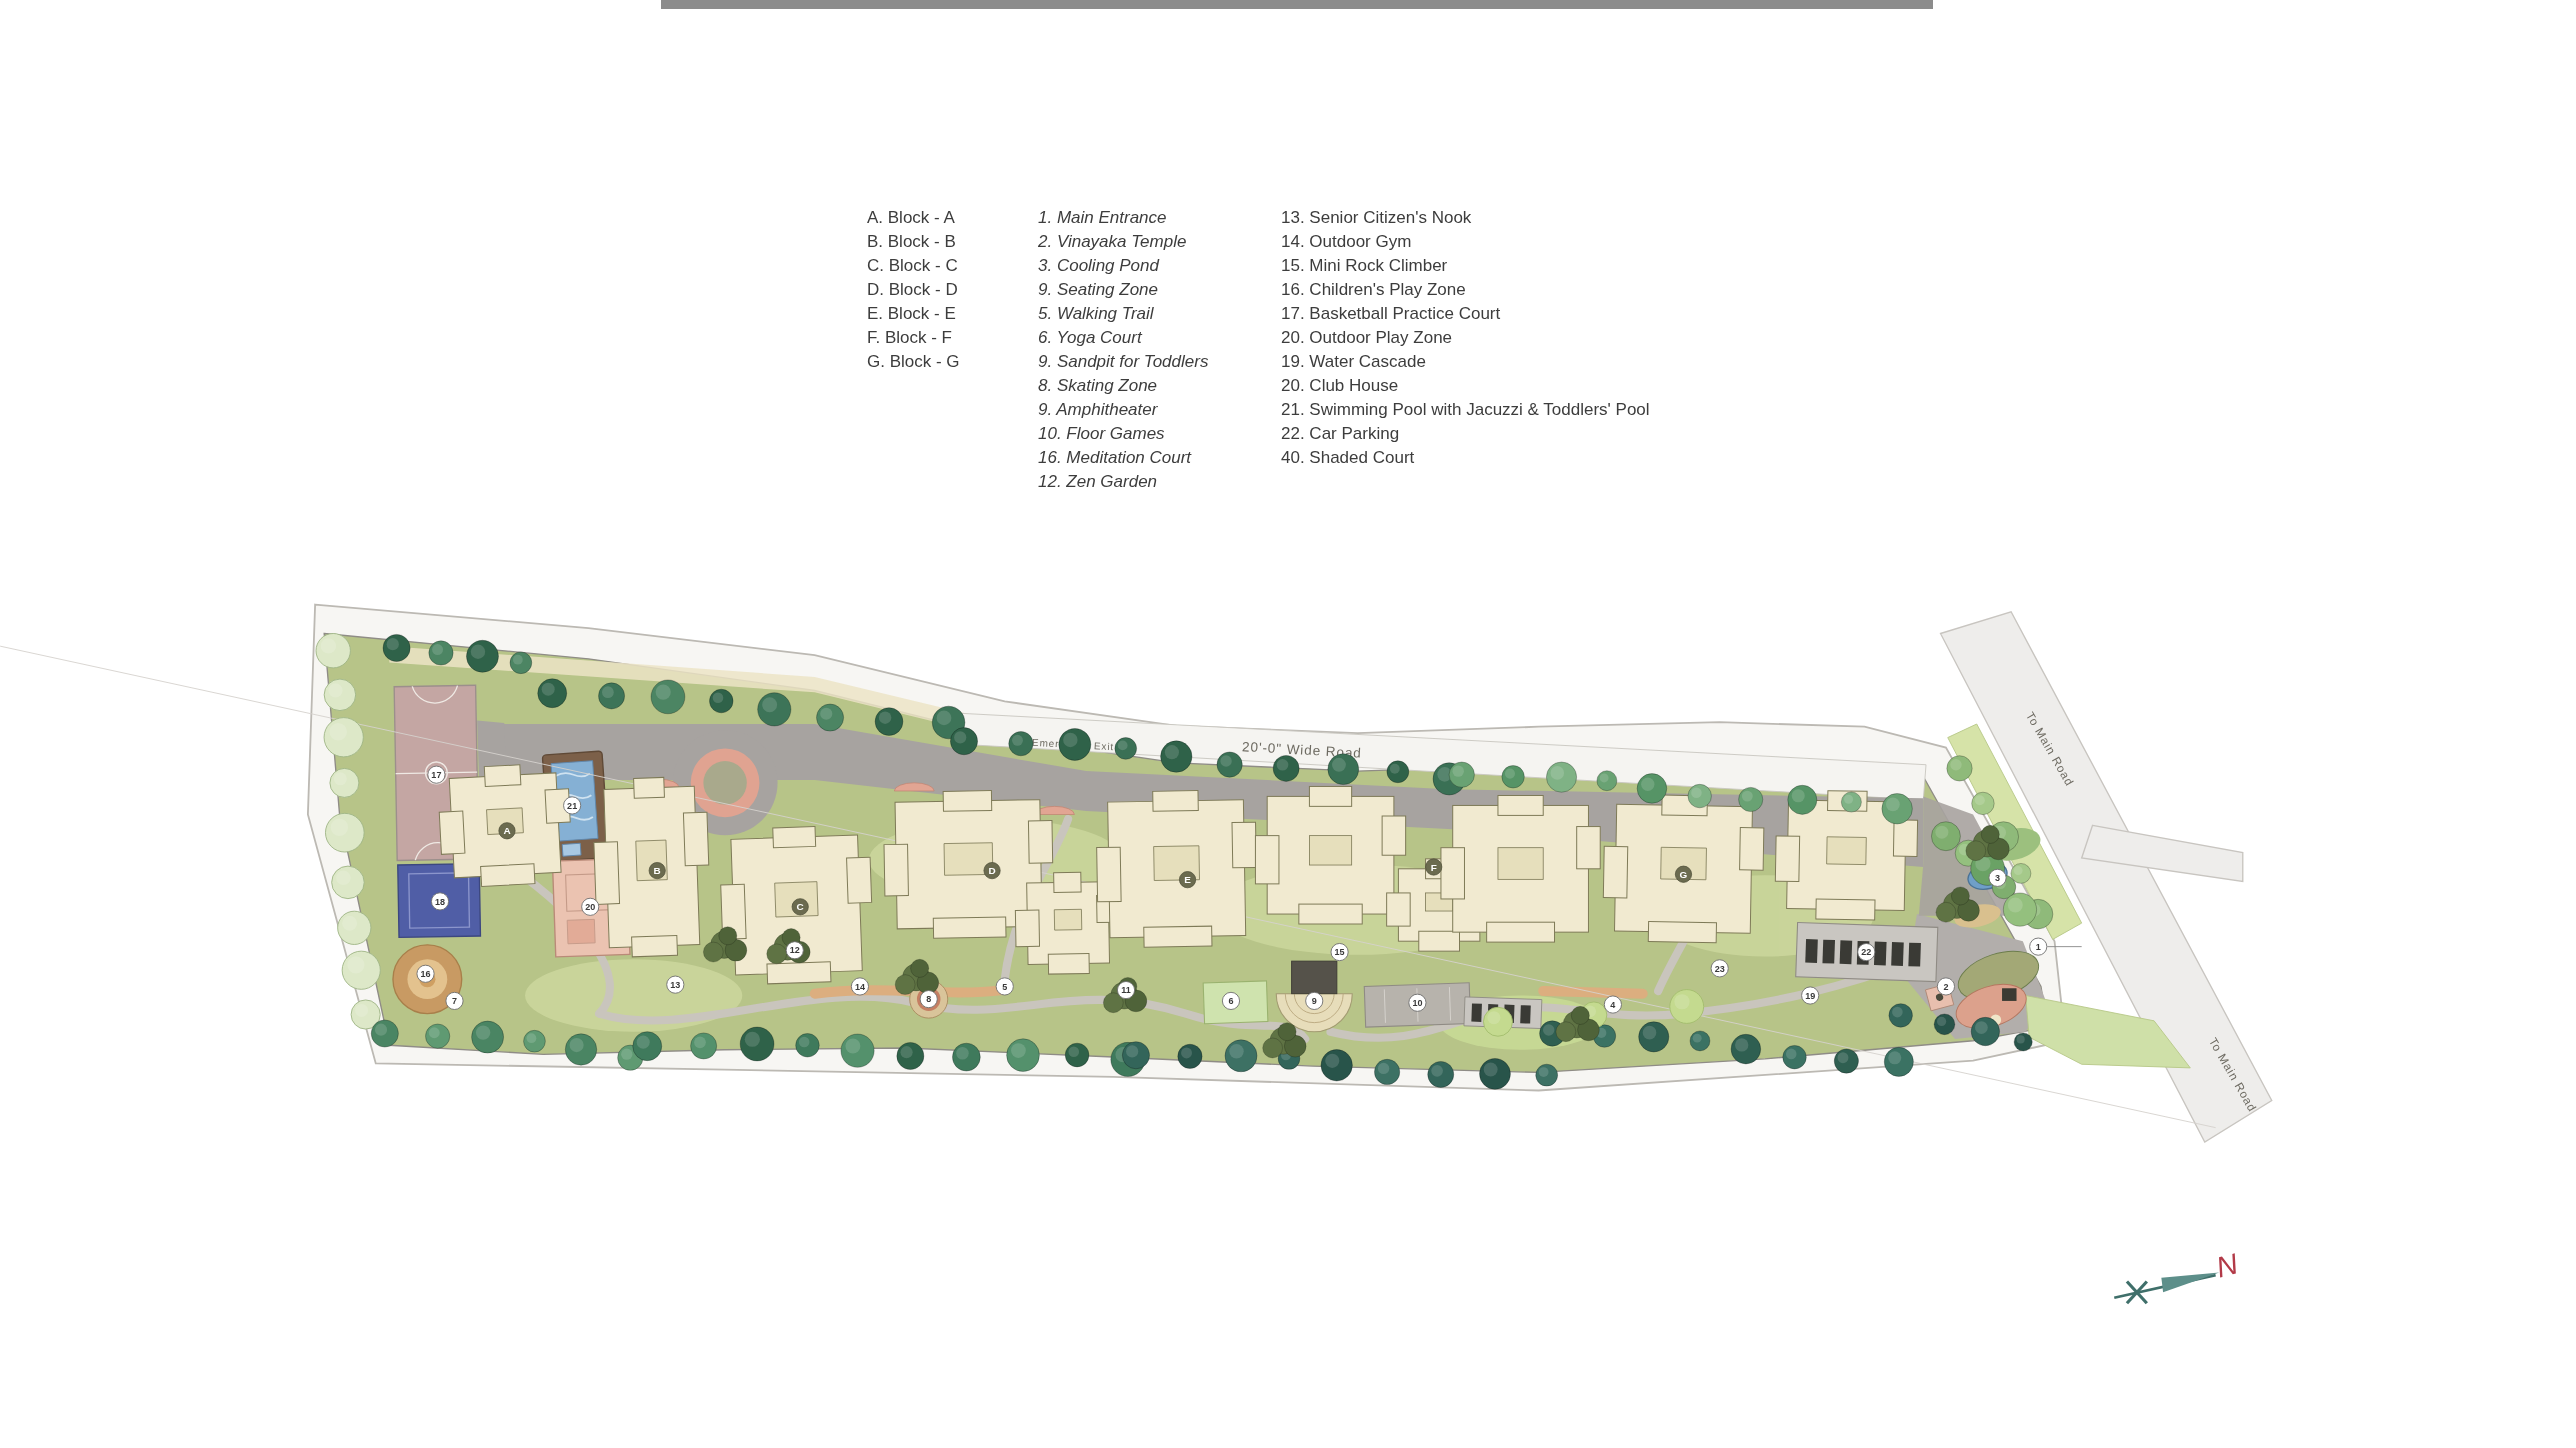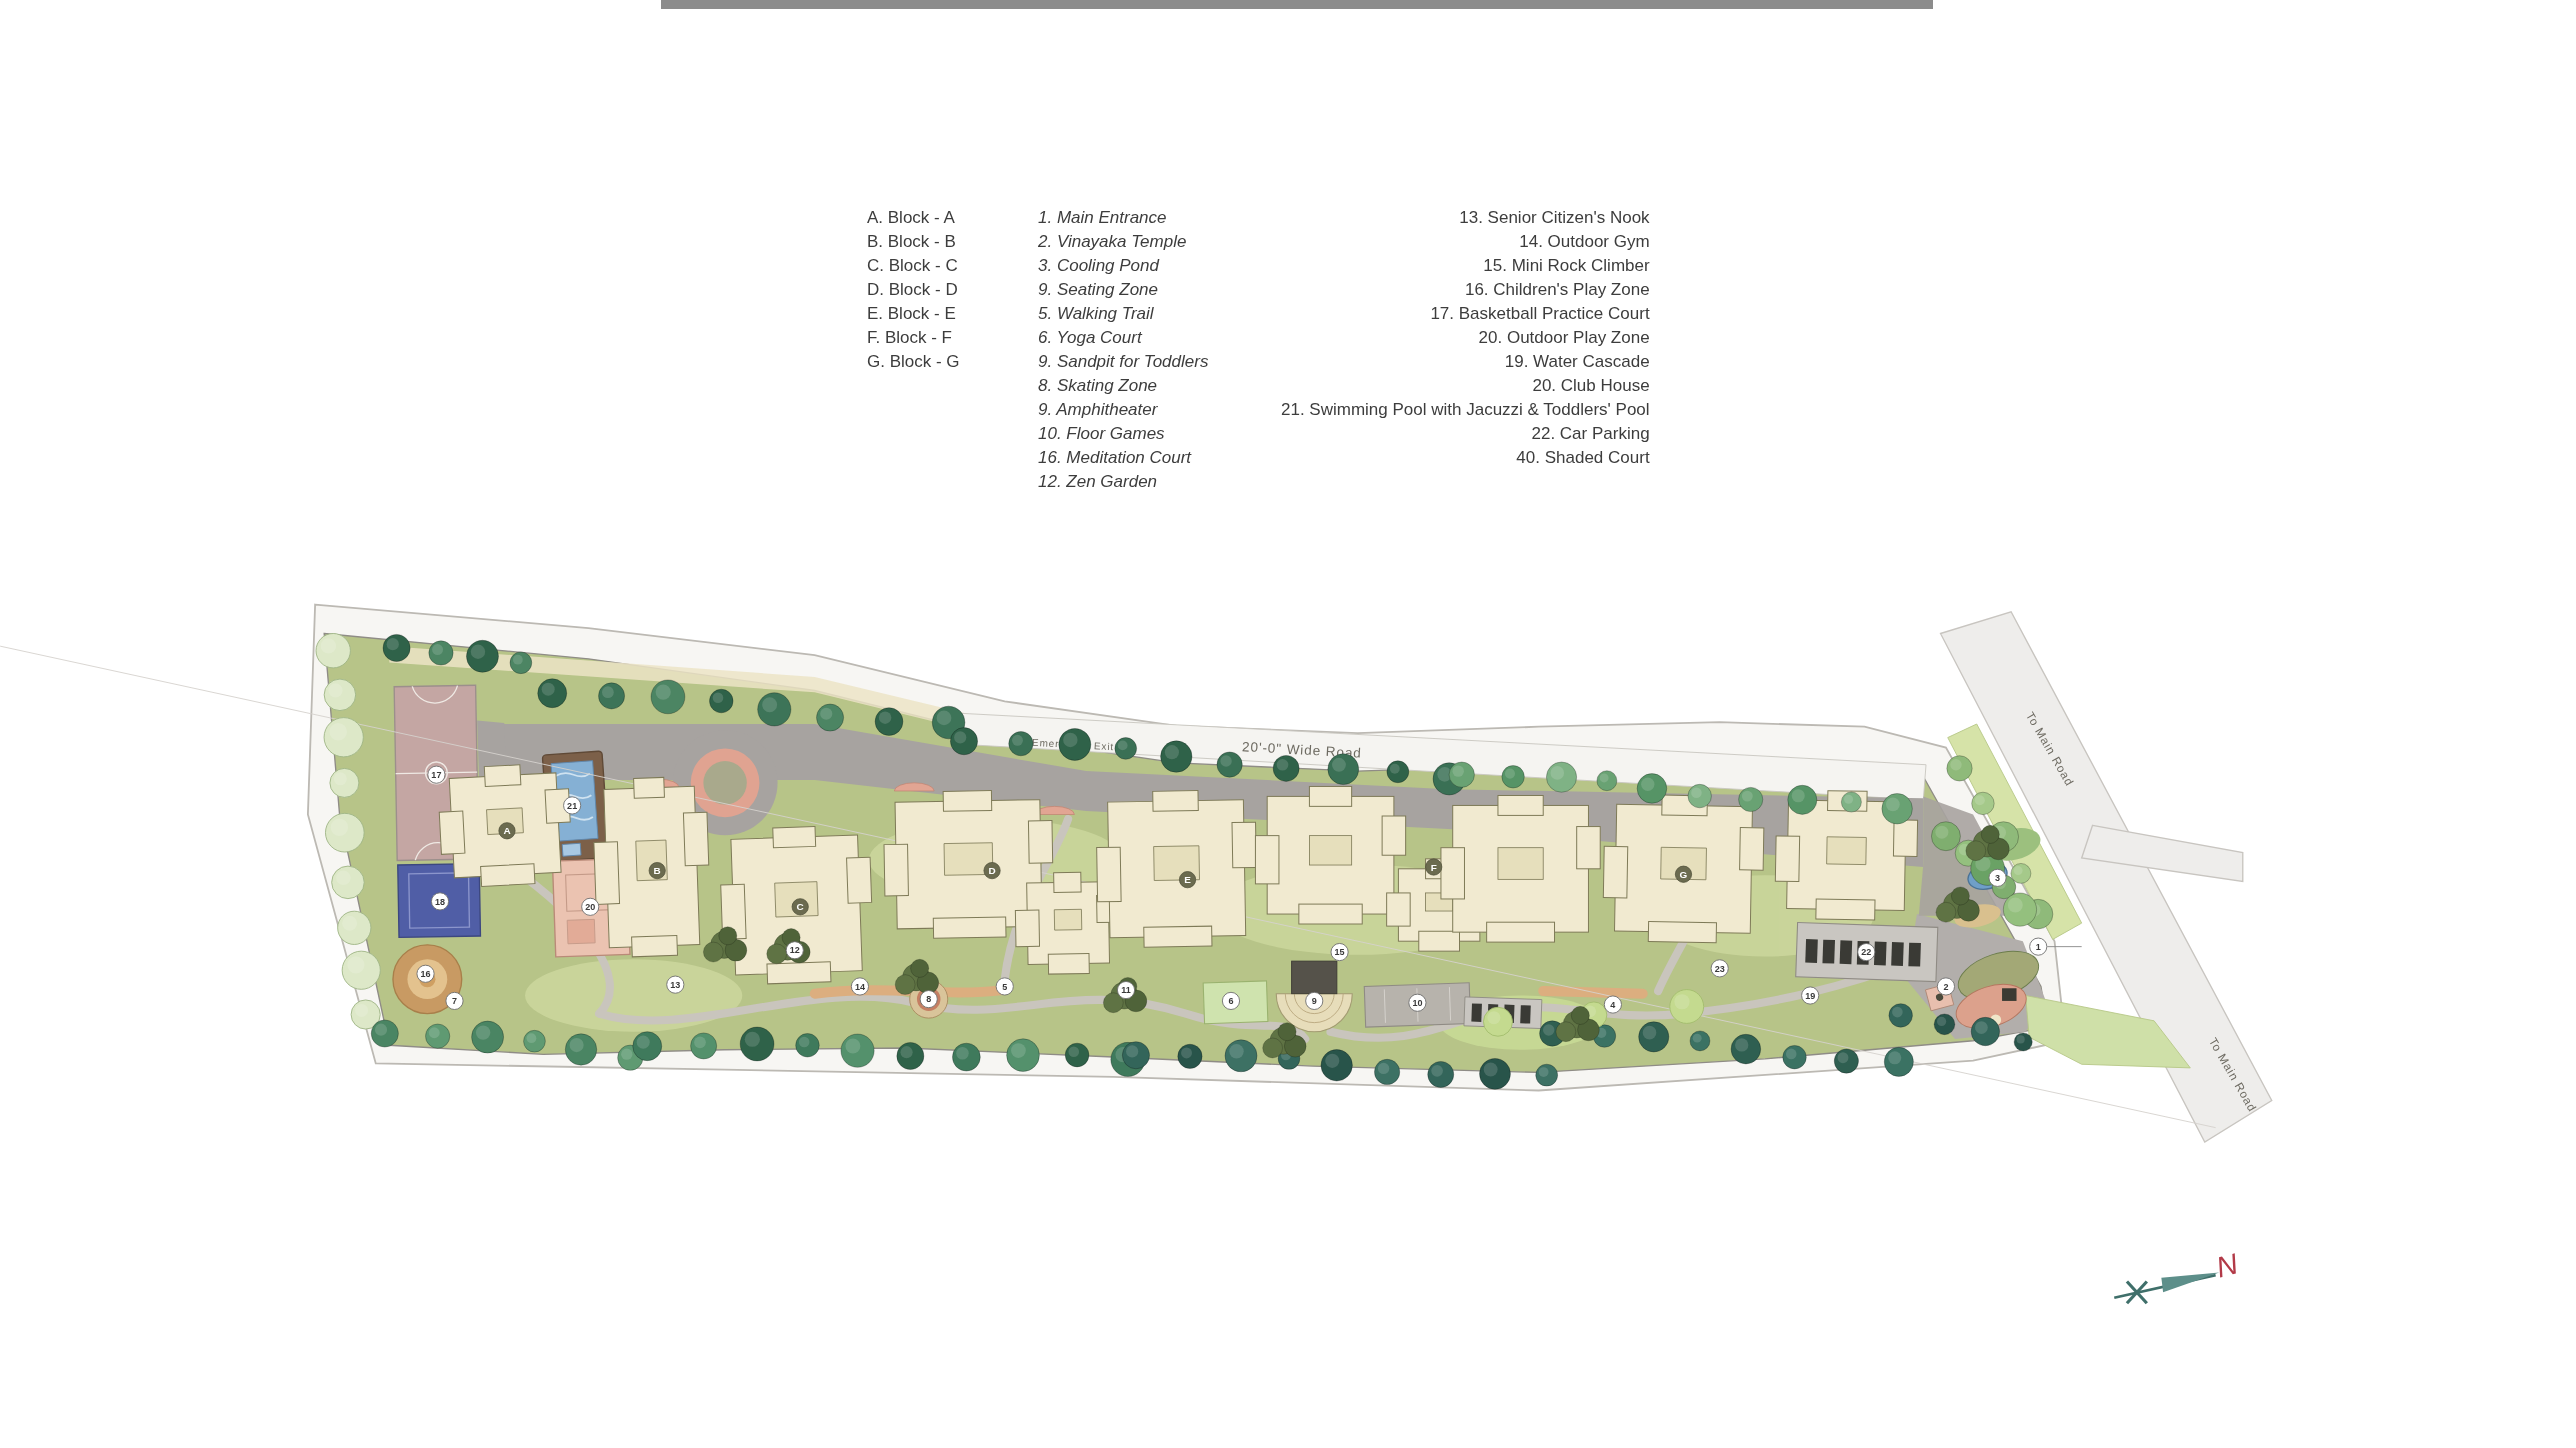--- a/index.html
+++ b/index.html
@@ -3,21 +3,21 @@
 <meta charset="utf-8">
 <style>
   html,body{margin:0;padding:0;background:#fff;}
   body{width:2576px;height:1448px;position:relative;overflow:hidden;
        font-family:"Liberation Sans",sans-serif;}
   .top-bar{position:absolute;left:661px;top:0;width:1272px;height:9px;background:#8c8c8c;}
   .legend{position:absolute;top:170px;color:#3d3d3d;font-size:17px;margin-top:36px;}
   .legend .legend-line{line-height:24px;white-space:nowrap;}
   .legend-col-blocks{left:867px;}
   .legend-col-a1{left:1038px;font-style:italic;}
-  .legend-col-a2{left:1281px;text-align:right;}
+  .legend-col-a2{left:1281px;}
   .map-wrap{position:absolute;left:0;top:0;width:2576px;height:1448px;}
   svg text{font-family:"Liberation Sans",sans-serif;}
   .road-label{fill:#6e6b62;letter-spacing:1px;}
   .marker-circle{fill:#ffffff;stroke:#6f6f6f;stroke-width:1;}
   .marker-num{fill:#3a3a3a;font-size:10px;font-weight:bold;text-anchor:middle;}
   .block-chip{fill:#6b6b4f;stroke:#4d4d38;stroke-width:0.8;}
   .block-letter{fill:#ffffff;font-size:11px;font-weight:bold;text-anchor:middle;}
 </style>
 </head>
 <body>

